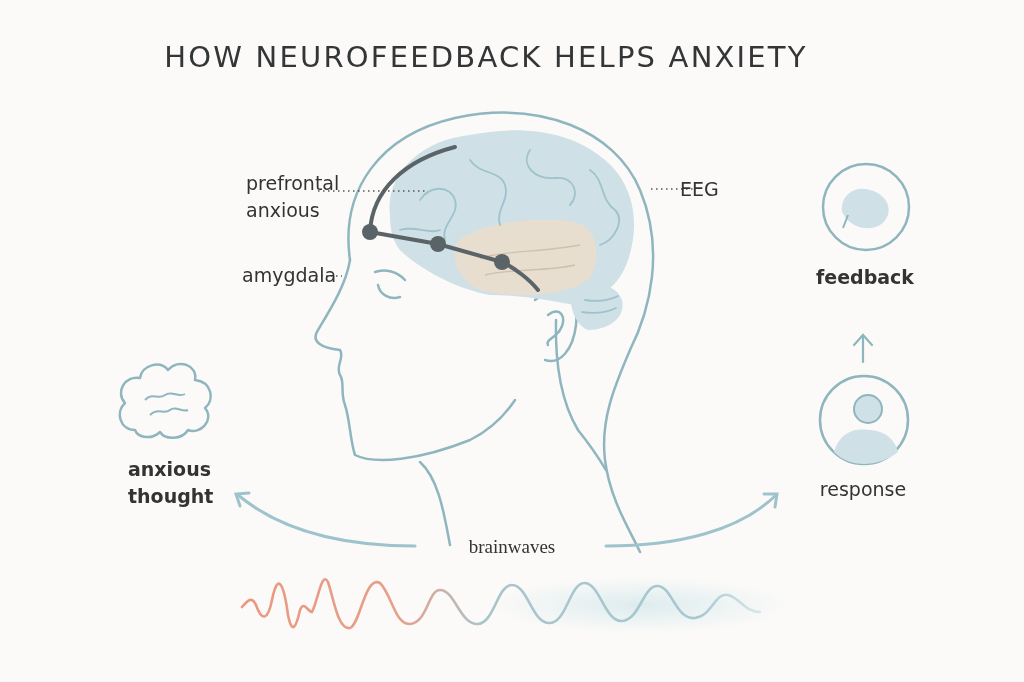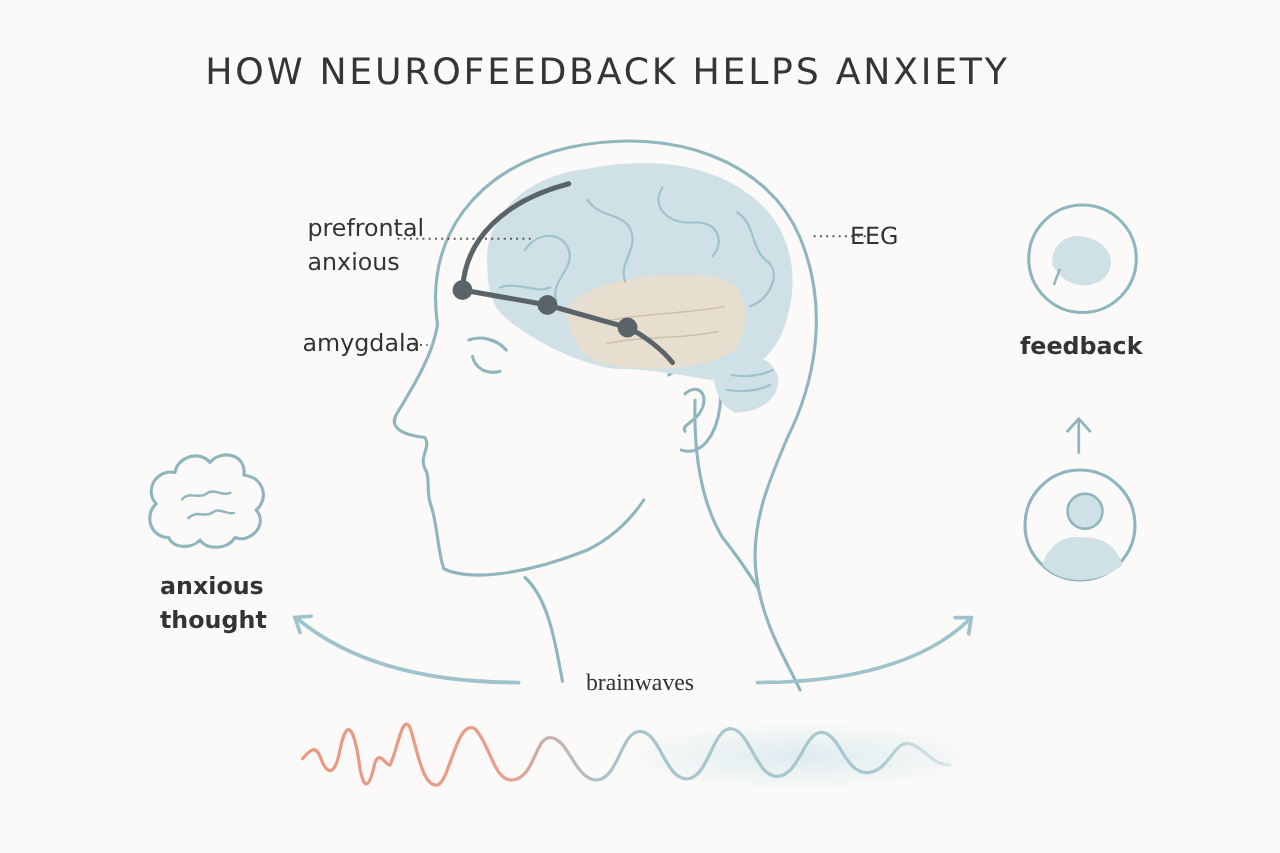--- a/index.html
+++ b/index.html
@@ -131,18 +131,19 @@
   <div>prefrontal</div>
   <div>anxious</div>
 </div>
 <div class="lbl" style="left:198px; top:262px;margin-left:44px;">amygdala</div>
 <div class="lbl" style="left:680px; top:176px;">EEG</div>
 
 <div class="lbl center" style="left:800px; top:264px; width:130px;font-weight:bold;">
   <div>feedback</div>
 </div>
 <div class="lbl center" style="left:790px; top:476px; width:146px;">
+  <div>response</div>
 </div>
 <div class="lbl" style="left:128px; top:456px;font-weight:bold;">
   <div>anxious</div>
   <div>thought</div>
 </div>
 <div class="lbl center" style="left:420px; top:533px; width:184px;font-family:Liberation Serif, serif;">brainwaves</div>
 
 </body></html>

